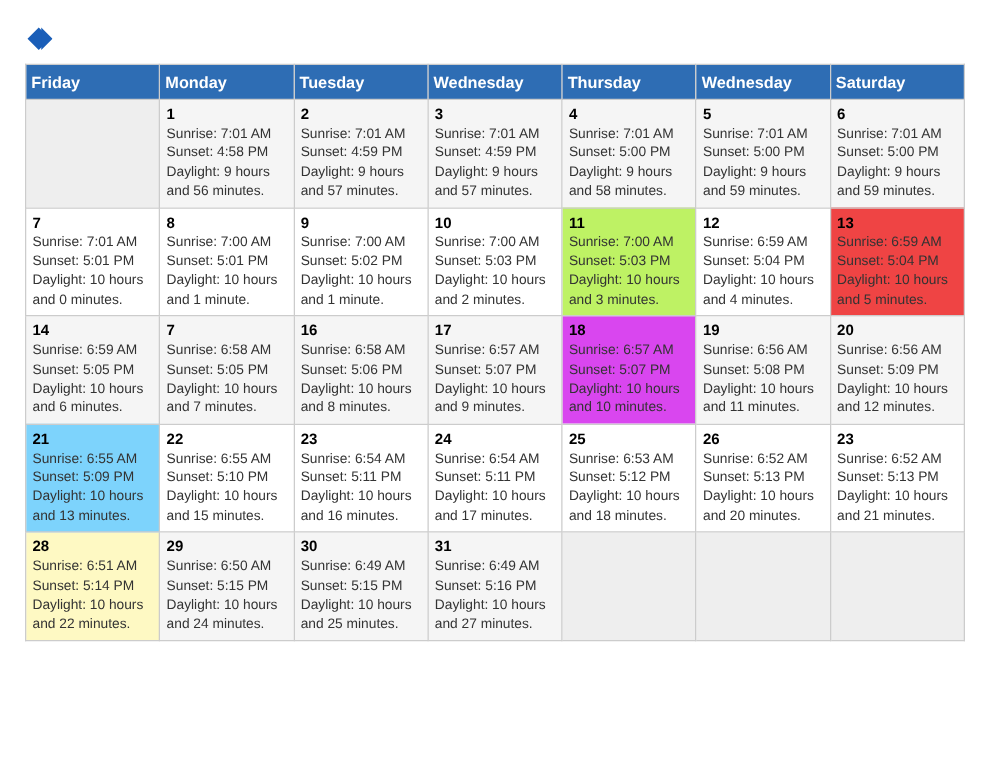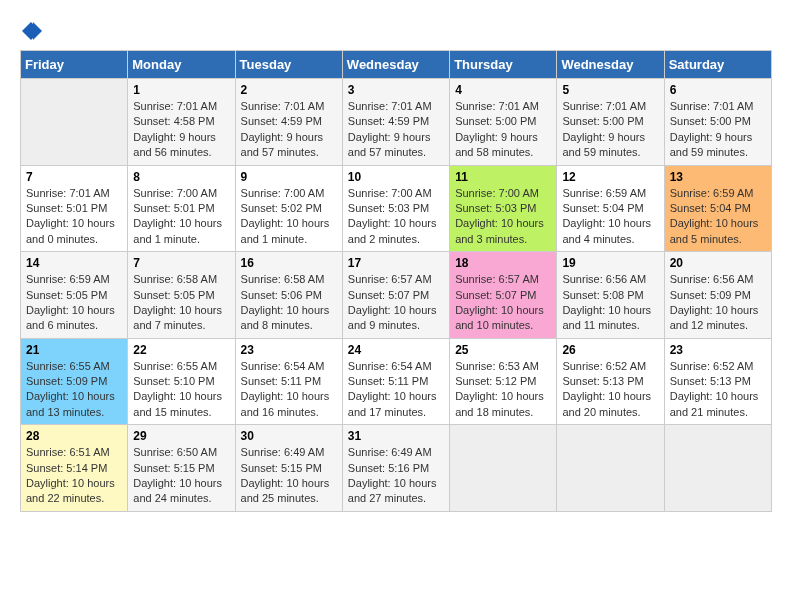--- a/index.html
+++ b/index.html
@@ -172,21 +172,21 @@
           <div class="day-info">Sunrise: 7:00 AM<br>Sunset: 5:03 PM<br>Daylight: 10 hours<br>and 2 minutes.</div>
         </td>
         <td style="background: #bef264;">
           <span class="day-num">11</span>
           <div class="day-info">Sunrise: 7:00 AM<br>Sunset: 5:03 PM<br>Daylight: 10 hours<br>and 3 minutes.</div>
         </td>
         <td style="background: rgb(255, 255, 255);">
           <span class="day-num">12</span>
           <div class="day-info">Sunrise: 6:59 AM<br>Sunset: 5:04 PM<br>Daylight: 10 hours<br>and 4 minutes.</div>
         </td>
-        <td style="background: #fdba74;">
+        <td style="background: #ef4444;">
           <span class="day-num">13</span>
           <div class="day-info">Sunrise: 6:59 AM<br>Sunset: 5:04 PM<br>Daylight: 10 hours<br>and 5 minutes.</div>
         </td>
       </tr>
       <tr>
         <td style="background: rgb(245, 245, 245);">
           <span class="day-num">14</span>
           <div class="day-info">Sunrise: 6:59 AM<br>Sunset: 5:05 PM<br>Daylight: 10 hours<br>and 6 minutes.</div>
         </td>
         <td style="background: rgb(245, 245, 245);">
@@ -194,21 +194,21 @@
           <div class="day-info">Sunrise: 6:58 AM<br>Sunset: 5:05 PM<br>Daylight: 10 hours<br>and 7 minutes.</div>
         </td>
         <td style="background: rgb(245, 245, 245);">
           <span class="day-num">16</span>
           <div class="day-info">Sunrise: 6:58 AM<br>Sunset: 5:06 PM<br>Daylight: 10 hours<br>and 8 minutes.</div>
         </td>
         <td style="background: rgb(245, 245, 245);">
           <span class="day-num">17</span>
           <div class="day-info">Sunrise: 6:57 AM<br>Sunset: 5:07 PM<br>Daylight: 10 hours<br>and 9 minutes.</div>
         </td>
-        <td style="background: #f9a8d4;">
+        <td style="background: #d946ef;">
           <span class="day-num">18</span>
           <div class="day-info">Sunrise: 6:57 AM<br>Sunset: 5:07 PM<br>Daylight: 10 hours<br>and 10 minutes.</div>
         </td>
         <td style="background: rgb(245, 245, 245);">
           <span class="day-num">19</span>
           <div class="day-info">Sunrise: 6:56 AM<br>Sunset: 5:08 PM<br>Daylight: 10 hours<br>and 11 minutes.</div>
         </td>
         <td style="background: rgb(245, 245, 245);">
           <span class="day-num">20</span>
           <div class="day-info">Sunrise: 6:56 AM<br>Sunset: 5:09 PM<br>Daylight: 10 hours<br>and 12 minutes.</div>

